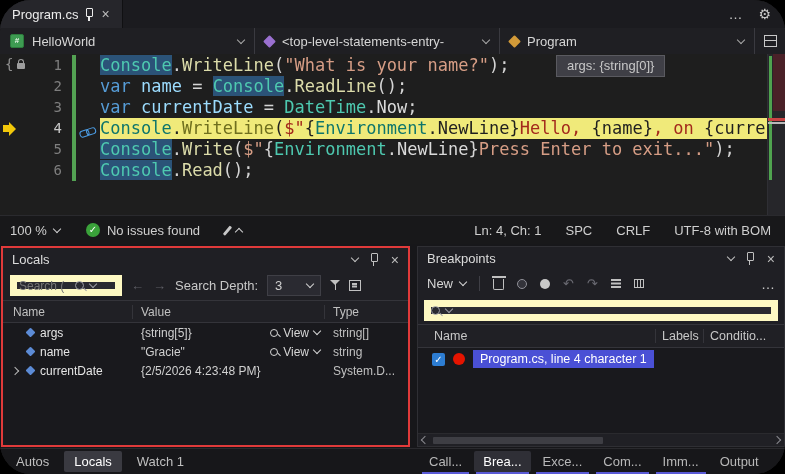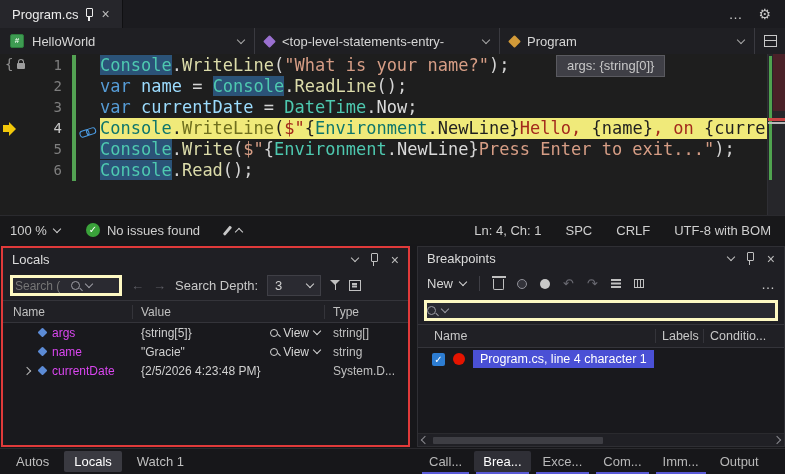--- a/index.html
+++ b/index.html
@@ -1,17 +1,17 @@
 <!DOCTYPE html>
 <html><head>
 <meta charset="utf-8">
 <style>
   html,body{margin:0;padding:0;background:#000;}
   #app{position:relative;width:785px;height:474px;background:#1E1E1E;overflow:hidden;
-       font-family:"Liberation Sans",sans-serif;font-size:13px;color:#CCCCCC;}
+       font-family:"Liberation Sans",sans-serif;font-size:13px;color:#CCCCCC;border-radius:31px;}
 
   
   .tabbar{position:absolute;top:0;left:0;right:0;height:28px;background:#1B1B1F;
           border-bottom:1px solid #2A2A2E;display:flex;align-items:stretch;}
   .doc-tab{display:flex;align-items:center;gap:8px;padding:0 12px;background:#26262B;
            border-right:1px solid #101012;color:#ECECEC;}
   .xicon{color:#BDBDBD;font-size:14px;line-height:1;}
   .tabbar-right{margin-left:auto;display:flex;align-items:center;gap:16px;padding:0 14px;color:#C8C8C8;font-size:14px;}
 
   
@@ -80,21 +80,21 @@
 
   
   .dock{position:absolute;top:244px;left:0;right:0;height:204px;background:#17171A;}
   .footer{position:absolute;top:448px;left:0;right:0;height:26px;background:#17171A;border-top:1px solid #2A2A2E;}
 
   .panel-title{height:23px;display:flex;align-items:center;padding:0 9px;color:#DCDCDC;}
   .pt-icons{margin-left:auto;display:flex;align-items:center;gap:13px;color:#C0C0C0;}
   .icon-pin{position:relative;display:inline-block;width:5px;height:7px;border:1.4px solid currentColor;border-radius:1px;margin-top:-4px;}
   .icon-pin::after{content:'';position:absolute;left:1px;top:8px;width:1.4px;height:4px;background:currentColor;}
 
-  .searchbox{display:flex;align-items:center;background:#2A2A31;border:3px solid #fef9c3;height:21px;
+  .searchbox{display:flex;align-items:center;background:#2A2A31;border:7px solid #fef9c3;height:21px;
              box-sizing:border-box;padding:0 0;gap:6px;color:#9C9CA3;}
   .searchbox input{background:transparent;border:none;outline:none;color:#C8C8C8;font-size:12px;
                    font-family:"Liberation Sans",sans-serif;min-width:0;}
   .icon-search{position:relative;display:inline-block;width:7px;height:7px;border:1.4px solid currentColor;border-radius:50%;}
   .icon-search::after{content:'';position:absolute;width:4px;height:1.4px;background:currentColor;transform:rotate(45deg);right:-3.5px;bottom:-1px;}
 
   
   .locals{position:absolute;left:1px;top:246px;width:409px;height:201px;box-sizing:border-box;
           border:2px solid #E03A3A;background:#1F1F24;display:flex;flex-direction:column;}
   .locals-toolbar{height:29px;display:flex;align-items:center;padding:0 7px;gap:9px;}
@@ -111,21 +111,21 @@
   .icon-window{display:inline-block;width:10px;height:9px;border:1px solid currentColor;position:relative;}
   .icon-window::before{content:'';position:absolute;left:2px;top:2px;width:5px;height:1.5px;background:currentColor;box-shadow:0 2.5px currentColor;}
 
   .grid-head{height:21px;display:flex;align-items:center;background:#202025;color:#C0C0C0;font-size:12px;
              border-top:1px solid #34343A;border-bottom:1px solid #34343A;}
   .gh-name{width:130px;box-sizing:border-box;padding-left:10px;border-right:1px solid #34343A;}
   .gh-value{width:192px;box-sizing:border-box;padding-left:8px;border-right:1px solid #34343A;}
   .gh-type{flex:1;padding-left:8px;}
   .grid-body{flex:1;background:#19191D;font-size:12px;}
   .grow{display:flex;height:19px;align-items:center;}
-  .cell-name{width:130px;box-sizing:border-box;display:flex;align-items:center;gap:6px;padding-left:18px;color:#d946ef;}
+  .cell-name{width:130px;box-sizing:border-box;display:flex;align-items:center;gap:6px;padding-left:6px;color:#e5e5e5;}
   .cell-name .exp{width:12px;display:flex;justify-content:center;color:#B8B8B8;}
   .var-icon{width:7px;height:7px;background:#5C8BD6;transform:rotate(45deg);border-radius:1px;flex:none;}
   .cell-value{width:192px;box-sizing:border-box;display:flex;align-items:center;padding-left:8px;color:#D0D0D0;}
   .view-ctl{margin-left:auto;margin-right:5px;display:flex;align-items:center;gap:5px;color:#D5D5D5;}
   .view-ctl .icon-search{width:6px;height:6px;}
   .cell-type{flex:1;padding-left:8px;color:#C0C0C0;white-space:nowrap;overflow:hidden;}
 
   
   .left-tabs{position:absolute;left:0;top:449px;width:411px;height:25px;display:flex;align-items:center;
              padding-left:6px;gap:5px;box-sizing:border-box;}

